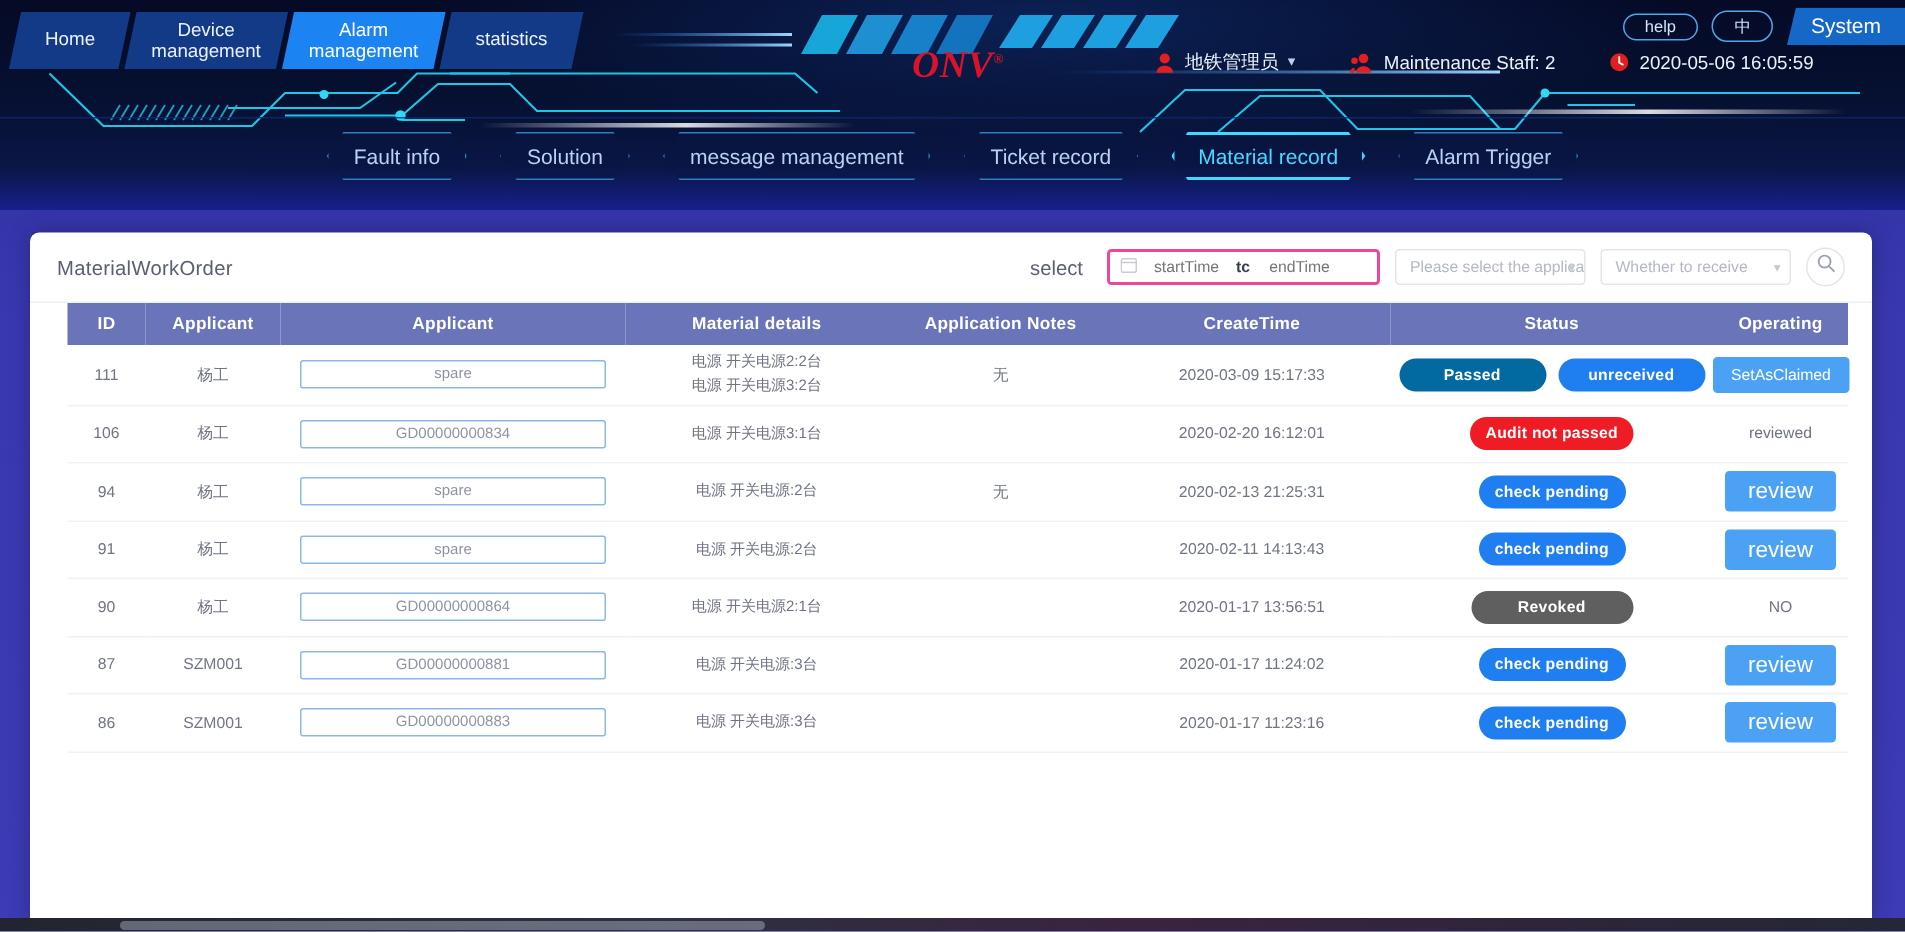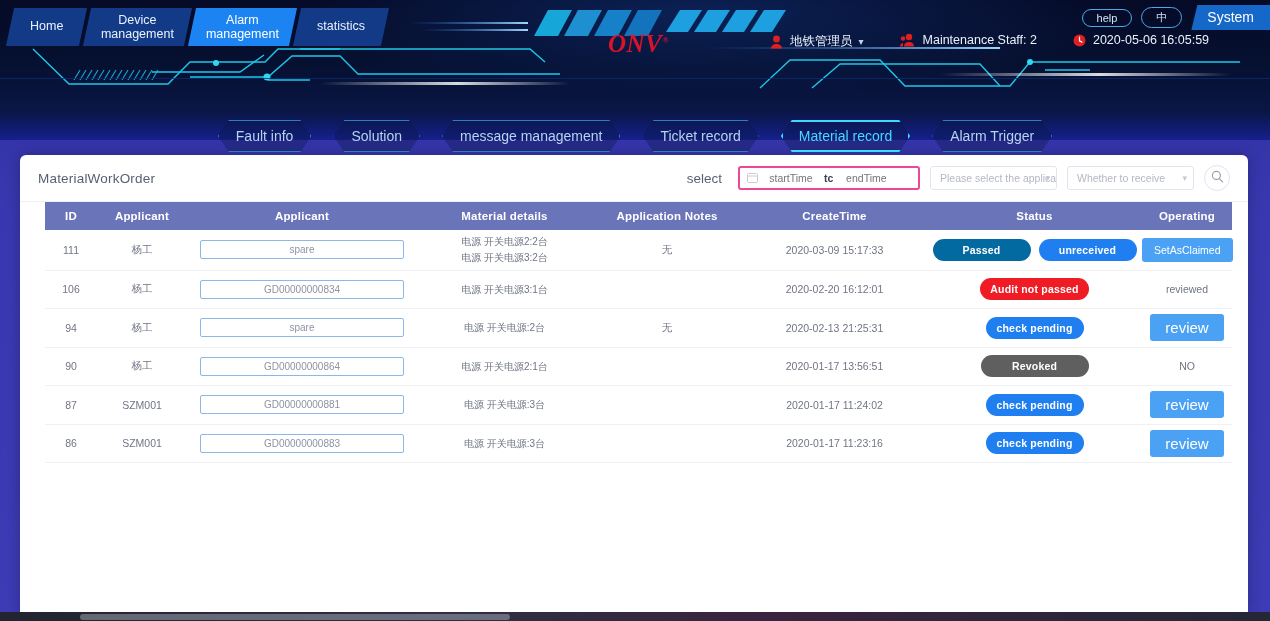--- a/index.html
+++ b/index.html
@@ -48,35 +48,35 @@
     border:1px solid #4da7e8; border-radius:11px;
     color:#cfe6fb; font-size:11px; padding:2px 14px; background:transparent;
     cursor:pointer;
   }
   .sysbtn {
     background:#1567c8; color:#ffffff; font-size:14px;
     padding:4px 16px 5px 16px; cursor:pointer;
     clip-path: polygon(6px 0, 100% 0, 100% 100%, 0 100%);
   }
 
-  .infobar { position:absolute; top:33px; left:770px; display:flex; align-items:flex-start; gap:0; }
+  .infobar { position:absolute; top:33px; left:770px; display:flex; align-items:center; gap:0; }
   .infoitem { display:flex; align-items:center; color:#e9f1fb; font-size:12.5px; white-space:nowrap; }
   .infoitem + .infoitem { margin-left: 36px; }
   .ic { display:inline-block; margin-right:7px; line-height:0; }
 
   .onv {
     position:absolute; left:608px; top:30px;
     font-family:"Liberation Serif", serif;
     font-weight:bold; font-size:25px; color:#d8132a;
     letter-spacing:0.5px; font-style:italic;
   }
   .onv sup { font-size:9px; vertical-align:super; }
 
   
-  .subnav { position:absolute; left:0; top:88px; width:1270px; display:flex; justify-content:center; gap:22px; z-index:4;margin-top:32px;}
+  .subnav { position:absolute; left:0; top:88px; width:1270px; display:flex; justify-content:center; gap:22px; z-index:4;}
   .spill {
     position:relative;
     height:32px; padding:0 18px;
     display:flex; align-items:center; justify-content:center;
     color:#b9d2ef; font-size:14px; white-space:nowrap;
     cursor:pointer;
     background: rgba(10,24,70,.35);
     clip-path: polygon(11px 0, calc(100% - 11px) 0, 100% 50%, calc(100% - 11px) 100%, 11px 100%, 0 50%);
     box-shadow: inset 0 0 0 1px #2f7fb8;
   }
@@ -418,20 +418,32 @@
             <td><input type="text" class="tinput" value="spare" style=""></td>
             <td class="mat">
               <div>电源 开关电源:2台</div>
             </td>
             <td>无</td>
             <td>2020-02-13 21:25:31</td>
             <td class="statusCell"><span class="badge b-blue">check pending</span></td>
             <td><button class="btn small">review</button></td>
           </tr>
           <tr>
+            <td>91</td>
+            <td>杨工</td>
+            <td><input type="text" class="tinput" value="spare" style=""></td>
+            <td class="mat">
+              <div>电源 开关电源:2台</div>
+            </td>
+            <td></td>
+            <td>2020-02-11 14:13:43</td>
+            <td class="statusCell"><span class="badge b-blue">check pending</span></td>
+            <td><button class="btn small">review</button></td>
+          </tr>
+          <tr>
             <td>90</td>
             <td>杨工</td>
             <td><input type="text" class="tinput" value="GD00000000864" style=""></td>
             <td class="mat">
               <div>电源 开关电源2:1台</div>
             </td>
             <td></td>
             <td>2020-01-17 13:56:51</td>
             <td class="statusCell"><span class="badge b-gray">Revoked</span></td>
             <td><span class="plaintext">NO</span></td>

